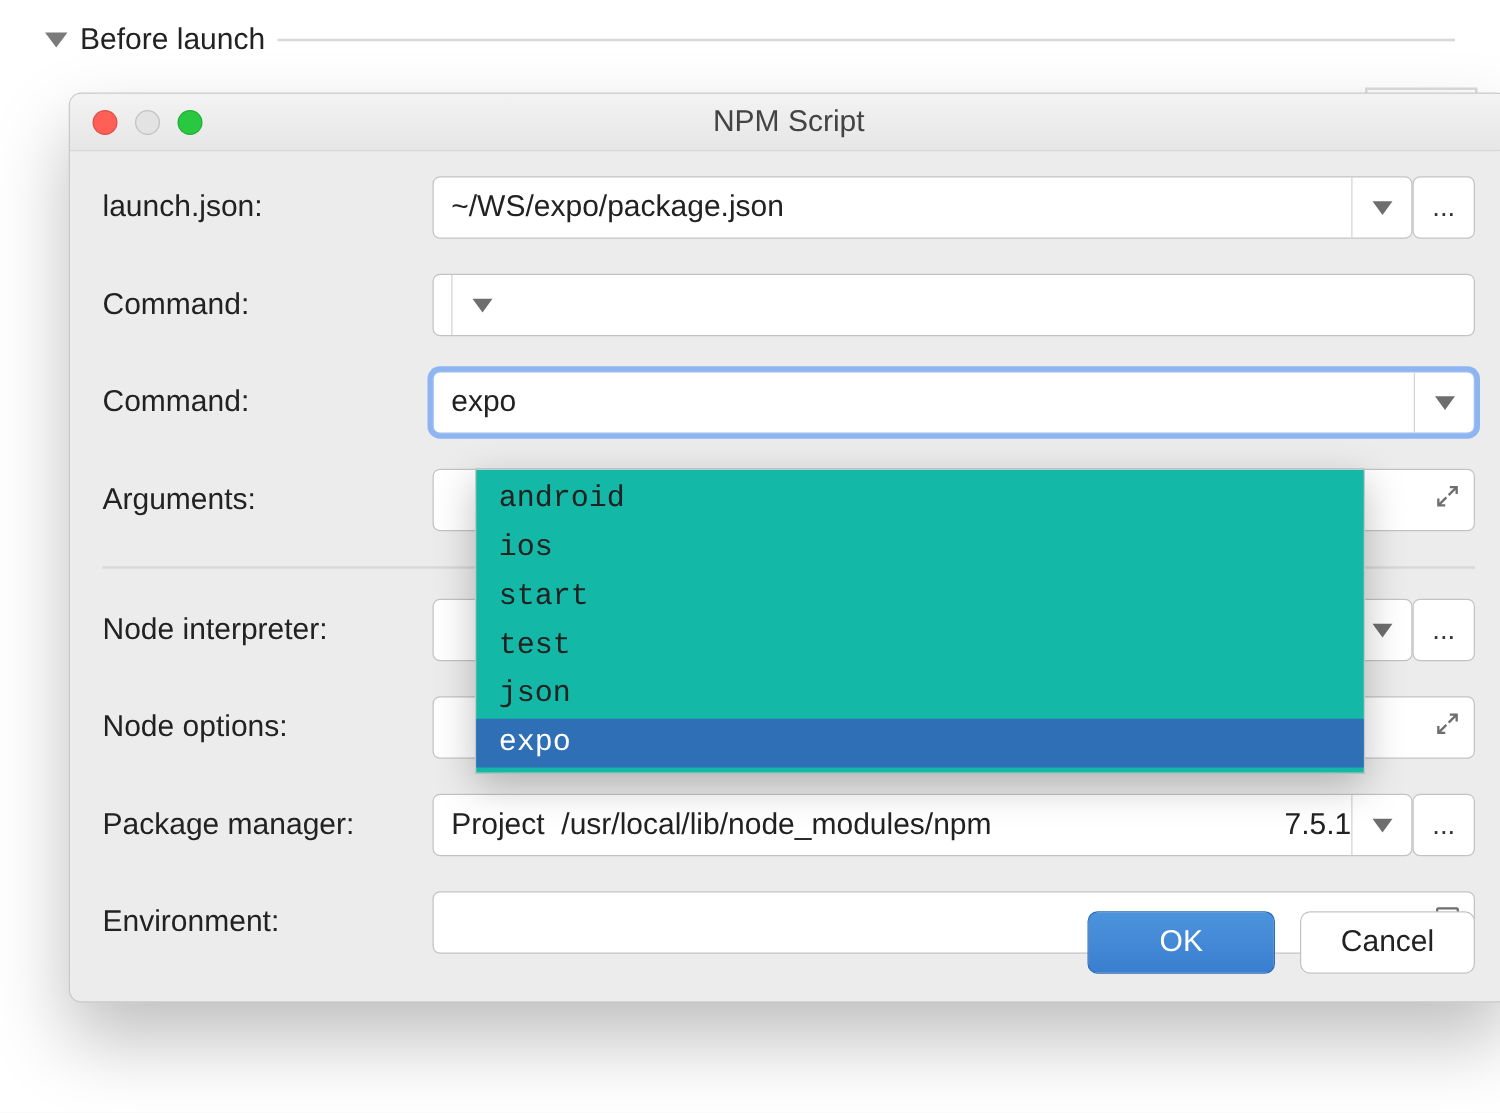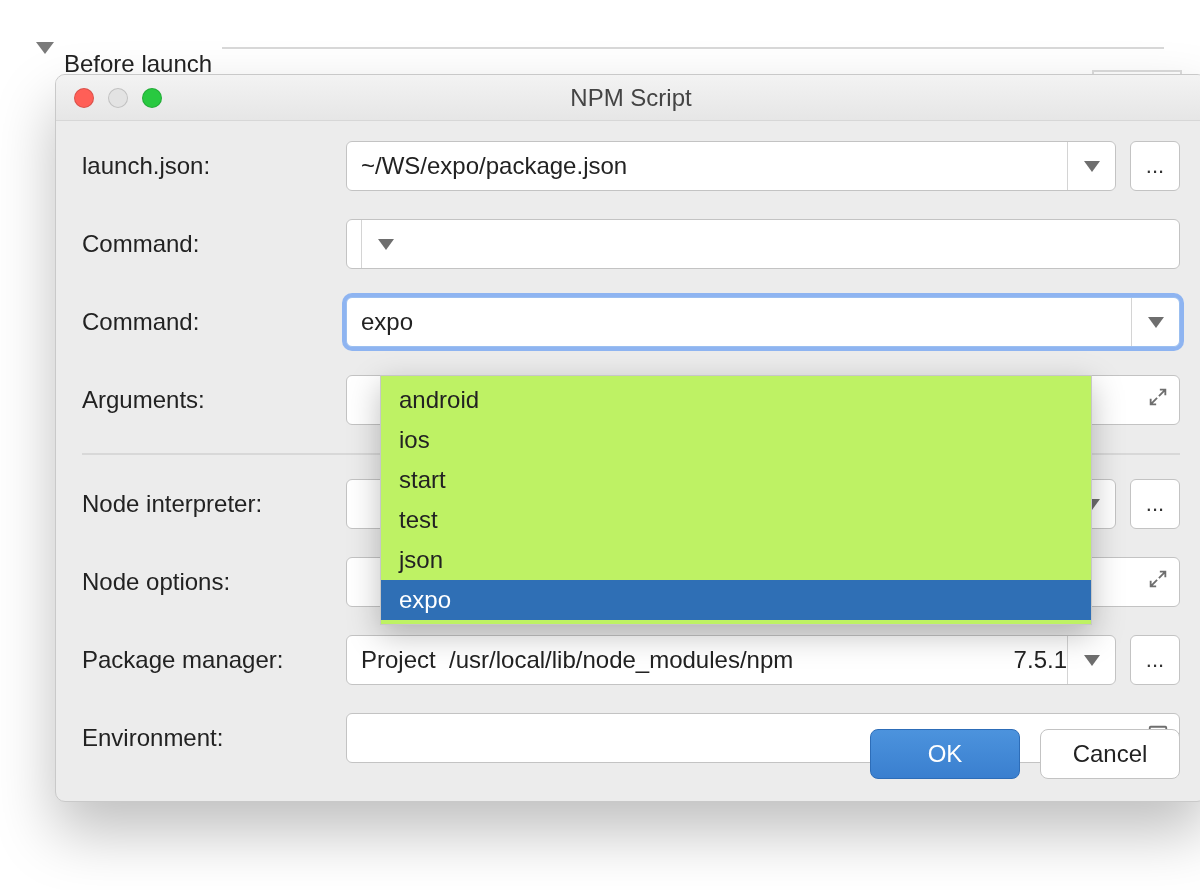--- a/index.html
+++ b/index.html
@@ -1,59 +1,59 @@
 <!DOCTYPE html>
 <html><head>
 <meta charset="utf-8">
 <style>
   * { box-sizing: border-box; margin: 0; padding: 0; }
   html, body { width: 1200px; height: 890px; font-family: -apple-system, "Helvetica Neue", Arial, sans-serif; font-size: 24px; color: #222; background: #fff; }
   body { position: relative; }
 
   
   .bg-section-header { display:flex; align-items:center; gap:10px; padding: 18px 36px 0 36px; }
-  .bg-section-header .title { font-size: 24px; color:#222; white-space:nowrap;margin-top:32px; }
+  .bg-section-header .title { font-size: 24px; color:#222; white-space:nowrap; }
   .bg-section-header .hr { flex:1; border-top:2px solid #d8d8d8; height:0; }
   .tri-down { width:0; height:0; border-left:9px solid transparent; border-right:9px solid transparent; border-top:12px solid #7a7a7a; }
 
   .bg-box { position:absolute; border:2px solid #dcdcdc; background:#fff; }
 
   
   .modal { position:absolute; left:18px; top:74px; width:1152px; height:728px; background:#ececec; border:1px solid #c9c9c9; border-radius:10px; box-shadow: 0 30px 60px rgba(0,0,0,0.25); overflow:hidden;margin-left:37px; }
   .titlebar { height:46px; display:flex; align-items:center; justify-content:center; position:relative; background:linear-gradient(#f3f3f3,#e6e6e6); border-bottom:1px solid #d7d7d7; }
   .traffic { position:absolute; left:18px; top:50%; transform:translateY(-50%); display:flex; gap:14px; }
   .traffic .dot { width:20px; height:20px; border-radius:50%; box-shadow: inset 0 0 0 1px rgba(0,0,0,0.15); }
   .dot.red { background:#ff5f57; }
   .dot.grey { background:#e3e3e3; }
   .dot.green { background:#28c940; }
   .titlebar .title { font-size:24px; color:#444; }
 
   .form { padding: 20px 26px 0 26px; }
   .row { display:flex; align-items:center; gap:14px; margin-bottom: 28px; }
   .label { width: 250px; font-size:24px; color:#222; }
-  .field { flex:1; display:flex; align-items:center; gap:14px; }
+  .field { flex:1; display:flex; align-items:center; gap:0; }
 
   .combo { flex:1; height:50px; background:#fff; border:1px solid #c3c3c3; border-radius:6px; display:flex; align-items:center; padding: 0 0 0 14px; position:relative; }
   .combo.focused { box-shadow: 0 0 0 4px rgba(66,135,245,0.55); border-color:#9bbff0; }
   .combo .text { flex:1; font-size:24px; color:#222; white-space:nowrap; overflow:hidden; text-overflow:ellipsis; }
   .combo .dd { width:48px; height:100%; border-left:1px solid #d4d4d4; display:flex; align-items:center; justify-content:center; }
   .combo .dd .tri { width:0; height:0; border-left:8px solid transparent; border-right:8px solid transparent; border-top:11px solid #6e6e6e; }
 
   .btn-small { width:50px; height:50px; background:#fff; border:1px solid #c3c3c3; border-radius:6px; display:flex; align-items:center; justify-content:center; font-size:22px; color:#333; cursor:pointer; }
 
   .input { flex:1; height:50px; background:#fff; border:1px solid #c3c3c3; border-radius:6px; display:flex; align-items:center; padding:0 10px 0 14px; }
   .input .text { flex:1; font-size:24px; }
 
   .expand-icon svg { width:22px; height:22px; stroke:#6e6e6e; }
   .envbtn svg { width:22px; height:22px; stroke:#6e6e6e; fill:none; }
 
   .divider { border-top:2px solid #d8d8d8; margin: 4px 0 24px 0; }
 
   
-  .popup { position:absolute; left:324px; top:300px; width:712px; background:#bef264; border:1px solid #c7c7c7; box-shadow: 0 10px 30px rgba(0,0,0,0.25); z-index:50; padding: 4px 0; }
+  .popup { position:absolute; left:324px; top:300px; width:712px; background:#14b8a6; border:1px solid #c7c7c7; box-shadow: 0 10px 30px rgba(0,0,0,0.25); z-index:50; padding: 4px 0; font-family: Liberation Mono, monospace; }
   .popup .opt { padding: 6px 18px; font-size:24px; color:#222; cursor:pointer; }
   .popup .opt.selected { background:#2f6fb5; color:#fff; }
 
   .footer { position:absolute; right:26px; bottom:22px; display:flex; gap:20px; }
   .btn { height:50px; min-width:140px; border-radius:8px; display:flex; align-items:center; justify-content:center; font-size:24px; cursor:pointer; padding:0 20px; }
   .btn.secondary { background:#fff; border:1px solid #c3c3c3; color:#222; }
   .btn.primary { background:linear-gradient(#4c93dd,#3a7fcf); border:1px solid #2d6db8; color:#fff; min-width:150px; }
 
 </style>
 </head>

